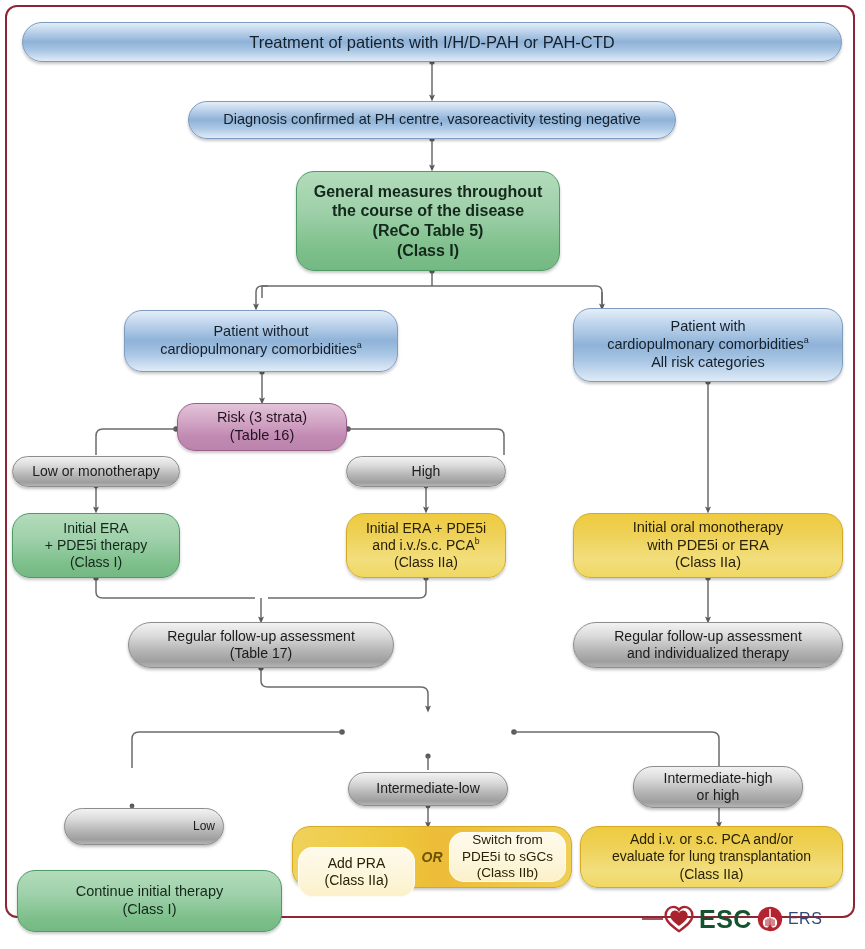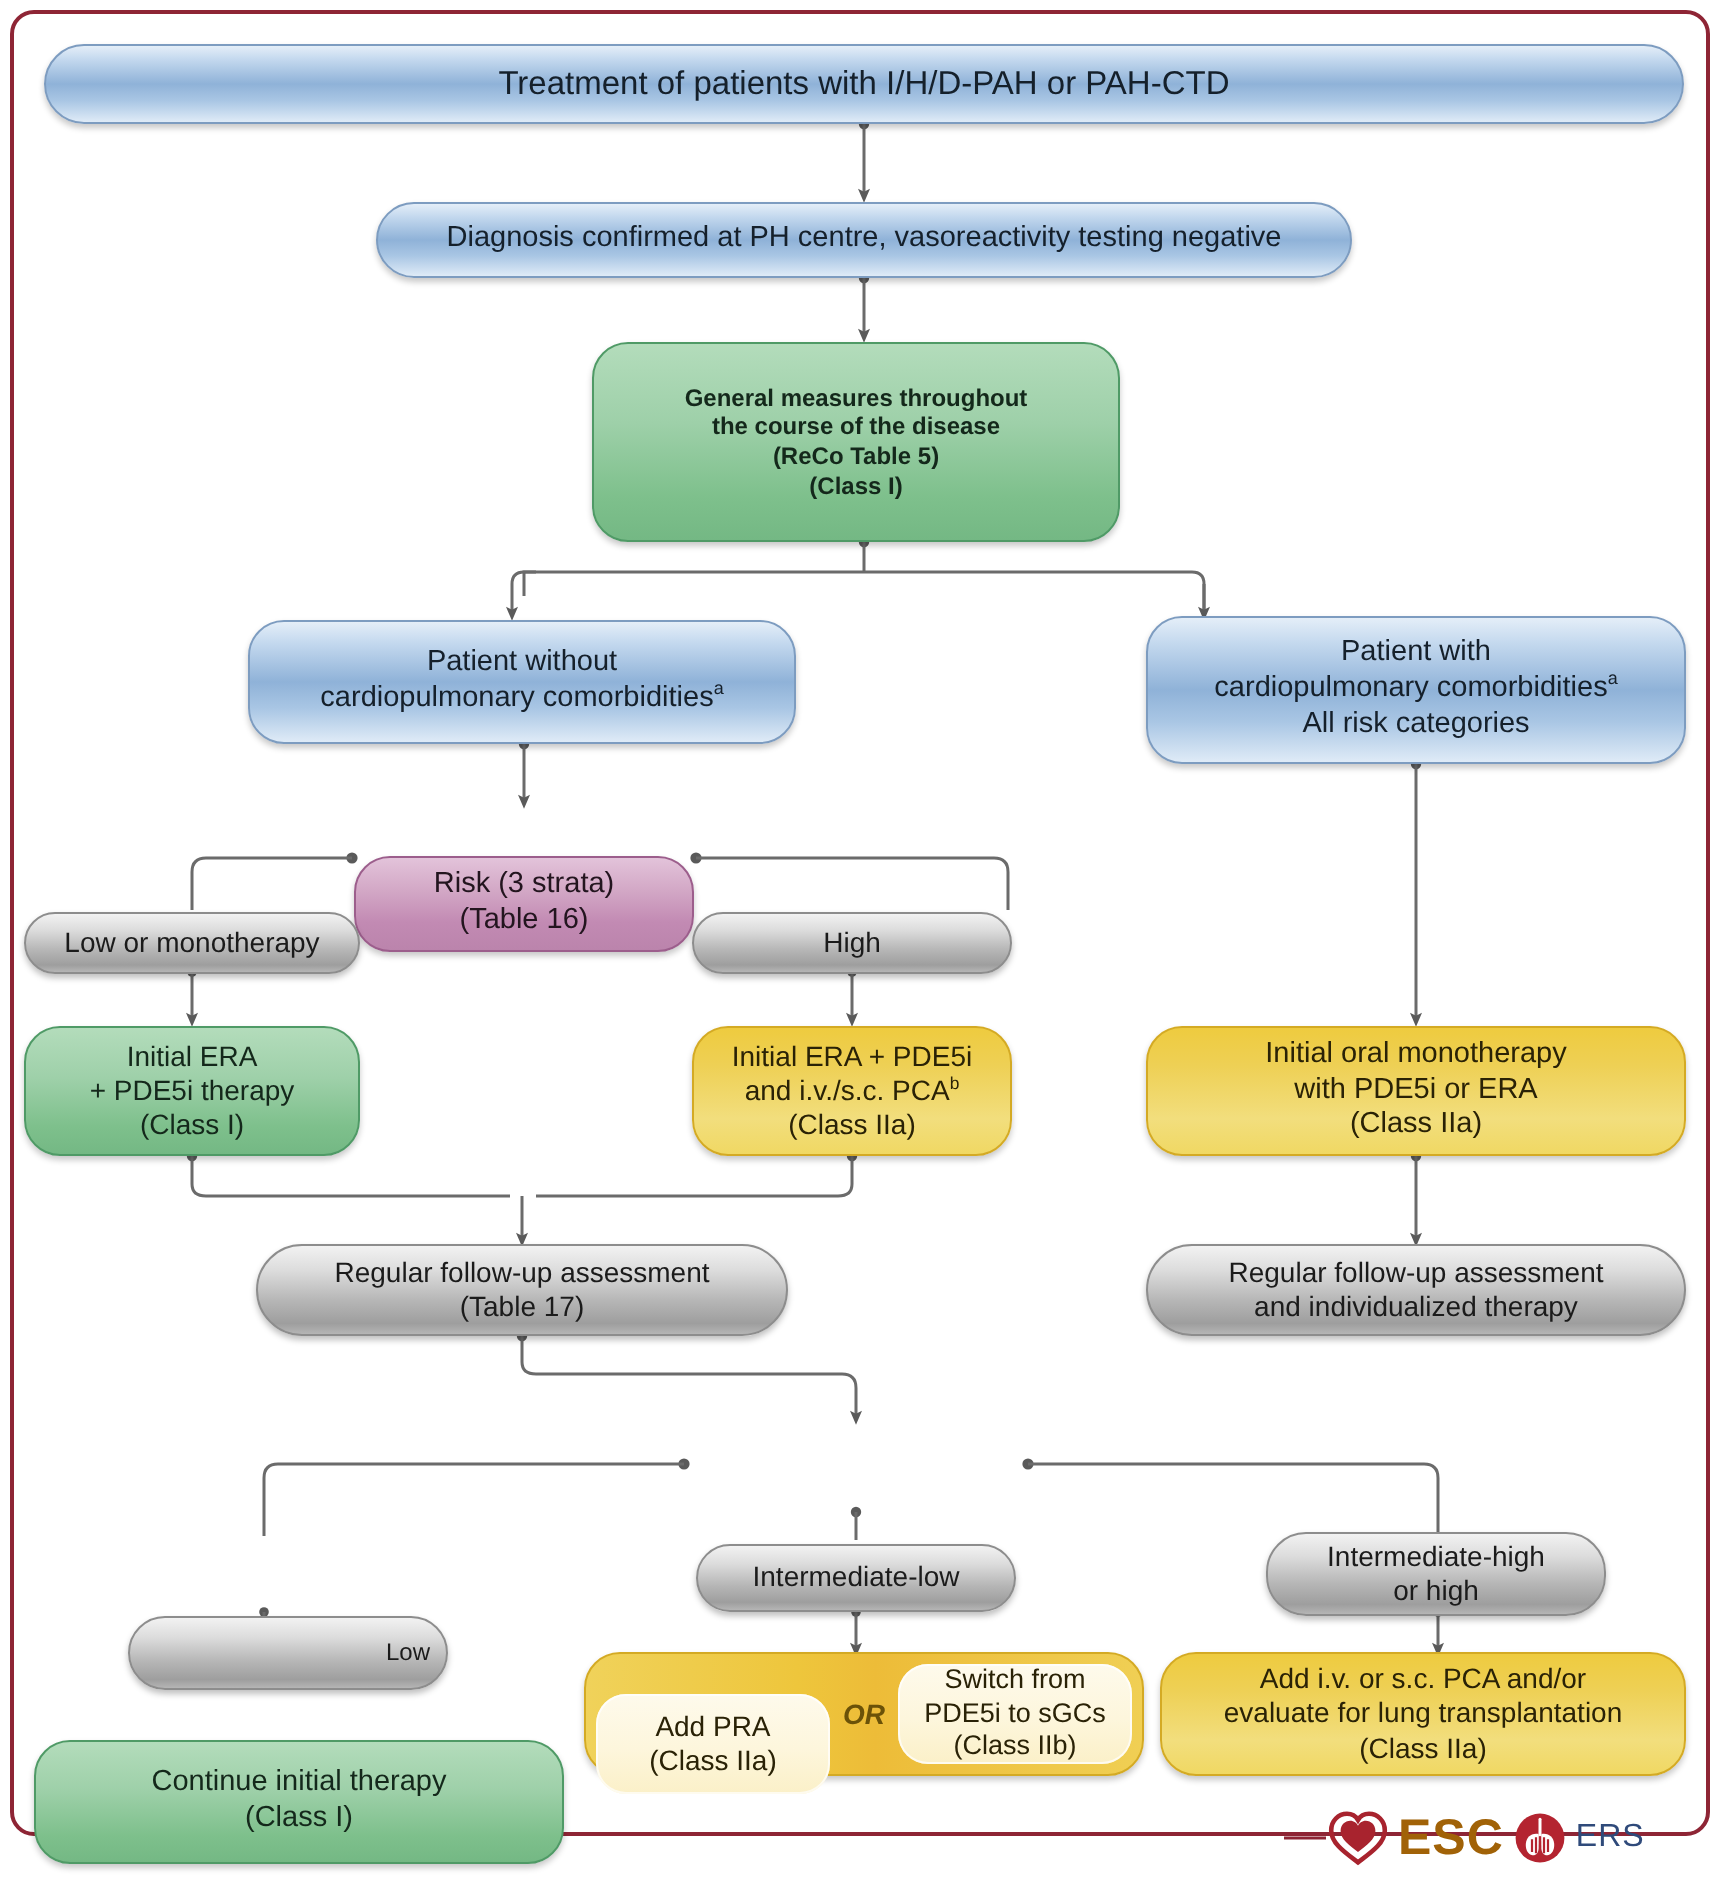--- a/index.html
+++ b/index.html
@@ -85,21 +85,21 @@
   }
   .orbox .orlab{
     flex:0 0 34px;text-align:center;font-style:italic;font-weight:bold;
     color:#6b5208;font-size:14px;
   }
 
   
   .logo{
     position:absolute;display:flex;align-items:center;gap:5px;
   }
-  .logo .esc-text{font-weight:bold;font-size:25px;color:#a16207;letter-spacing:.5px;}
+  .logo .esc-text{font-weight:bold;font-size:25px;color:#14532d;letter-spacing:.5px;}
   .logo .ers-text{font-weight:normal;font-size:16px;color:#2f4a7a;letter-spacing:.5px;}
   .logo svg{display:block;}
 </style>
 </head>
 <body>
 
 <div id="canvas">
 
   <div class="frame"></div>
 
@@ -176,21 +176,21 @@
   </svg>
 
   <div class="node blue bar" style="left:22px;top:22px;width:820px;height:40px;font-size:16.5px;">
     <span class="txt">Treatment of patients with I/H/D-PAH or PAH-CTD</span>
   </div>
 
   <div class="node blue bar" style="left:188px;top:101px;width:488px;height:38px;font-size:14.5px;">
     <span class="txt">Diagnosis confirmed at PH centre, vasoreactivity testing negative</span>
   </div>
 
-  <div class="node green" style="left:296px;top:171px;width:264px;height:100px;font-size:12px;font-weight:bold;">
+  <div class="node green" style="left:296px;top:171px;width:264px;height:100px;font-size:16px;font-weight:bold;">
     <span class="txt">
       <span>General measures throughout</span><br>
       <span>the course of the disease</span><br>
       <span>(ReCo Table 5)</span><br>
       <span>(Class I)</span>
     </span>
   </div>
 
   <div class="node blue" style="left:124px;top:310px;width:274px;height:62px;font-size:14.5px;">
     <span class="txt">
@@ -200,21 +200,21 @@
   </div>
 
   <div class="node blue" style="left:573px;top:308px;width:270px;height:74px;font-size:14.5px;">
     <span class="txt">
       <span>Patient with</span><br>
       <span>cardiopulmonary comorbidities</span><sup>a</sup><br>
       <span>All risk categories</span>
     </span>
   </div>
 
-  <div class="node pink" style="left:177px;top:403px;width:170px;height:48px;font-size:14.5px;margin-top:25px;">
+  <div class="node pink" style="left:177px;top:403px;width:170px;height:48px;font-size:14.5px;">
     <span class="txt">
       <span>Risk (3 strata)</span><br>
       <span>(Table 16)</span>
     </span>
   </div>
 
   <div class="node grey pill" style="left:12px;top:456px;width:168px;height:31px;font-size:14px;">
     <span class="txt">Low or monotherapy</span>
   </div>
 

